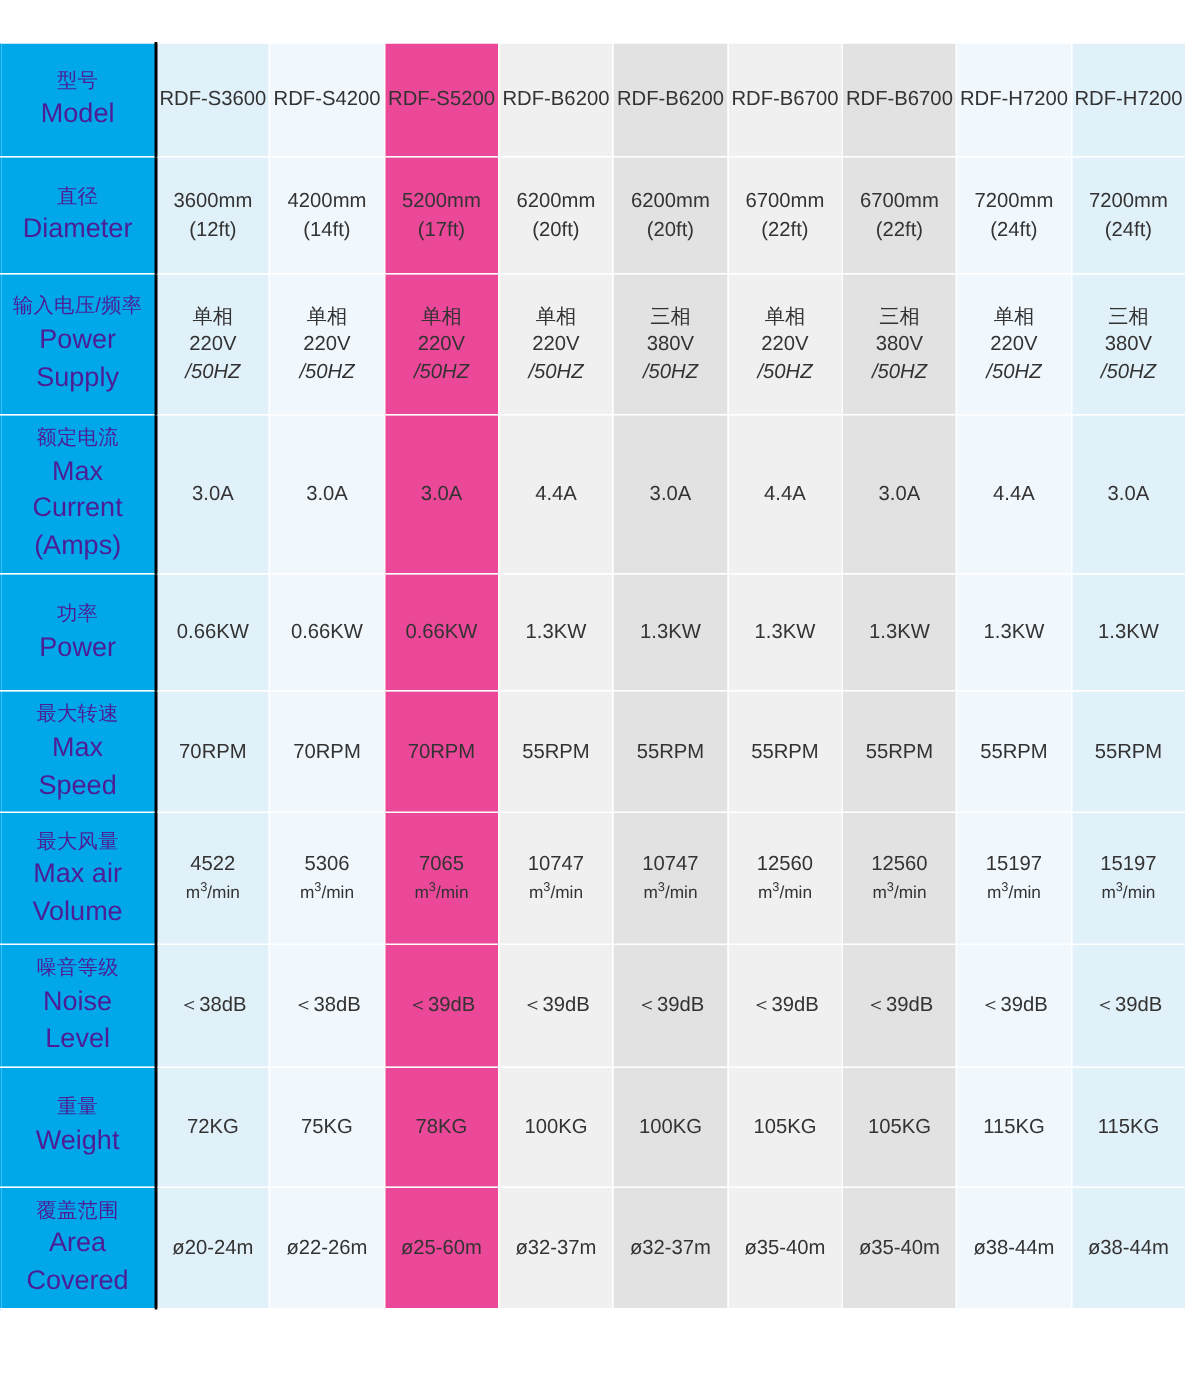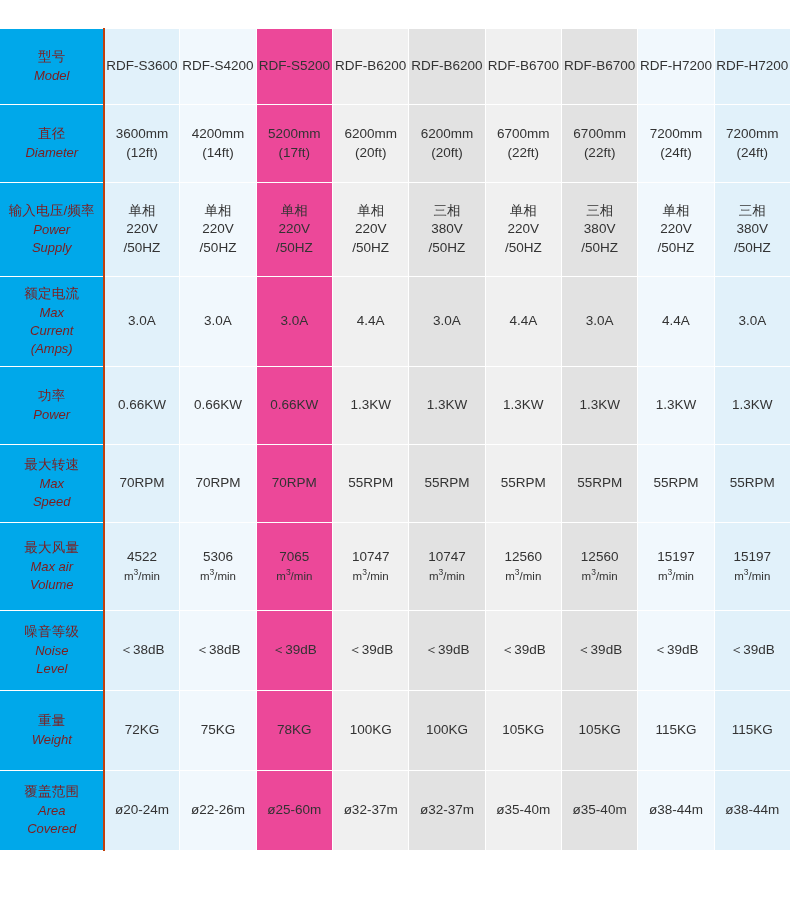--- a/index.html
+++ b/index.html
@@ -30,55 +30,54 @@
     text-align: center;
     vertical-align: middle;
     border: 1px solid #ffffff;
     line-height: 1.38;
     padding: 4px 1px;
   }
 
   
   td.label-cell {
     background: #00a8ea;
-    color: #7f1d1d;
+    color: #4c1d95;
     font-size: 13px;
     padding: 6px 3px;
     border-left: 1px solid #00a8ea;
-    border-right: 2px solid #c2410c;
+    border-right: 2px solid #000000;
   }
   td.label-cell .cn {
     font-size: 13.5px;
     display: block;
     letter-spacing: 0.2px;
   }
   td.label-cell .en {
-    font-size: 13px;
+    font-size: 18px;
     display: block;
-    font-style: italic;
   }
 
   
   td.c1 { background: #e1f1fa; }
   td.c2 { background: #f1f8fd; }
   td.c3 { background: #ec4899; }
   td.c4 { background: #f0f0f0; }
   td.c5 { background: #e2e2e2; }
   td.c6 { background: #f0f0f0; }
   td.c7 { background: #e2e2e2; }
   td.c8 { background: #f1f8fd; }
   td.c9 { background: #e1f1fa; }
 
   td.data-cell {
     color: #333333;
     font-size: 13.5px;
   }
   td.data-cell .l1 { display: block; }
   td.data-cell .l2 { display: block; }
-  td.data-cell .l3 { display: block; }
+  td.data-cell .l3 { display: block; font-style: italic; }
 
   td.data-cell .unit-small {
     font-size: 11.5px;
     display: block;
   }
 
   
   tr.r-model td   { height: 76px; }
   tr.r-diam td    { height: 78px; }
   tr.r-power td   { height: 94px; }

